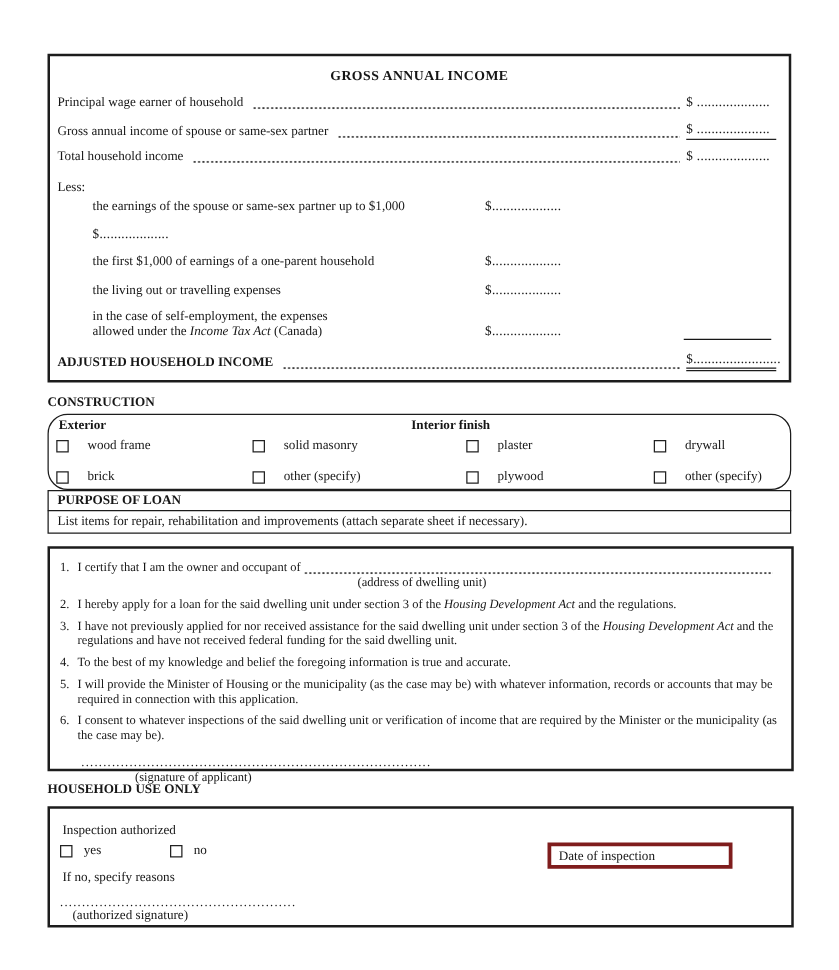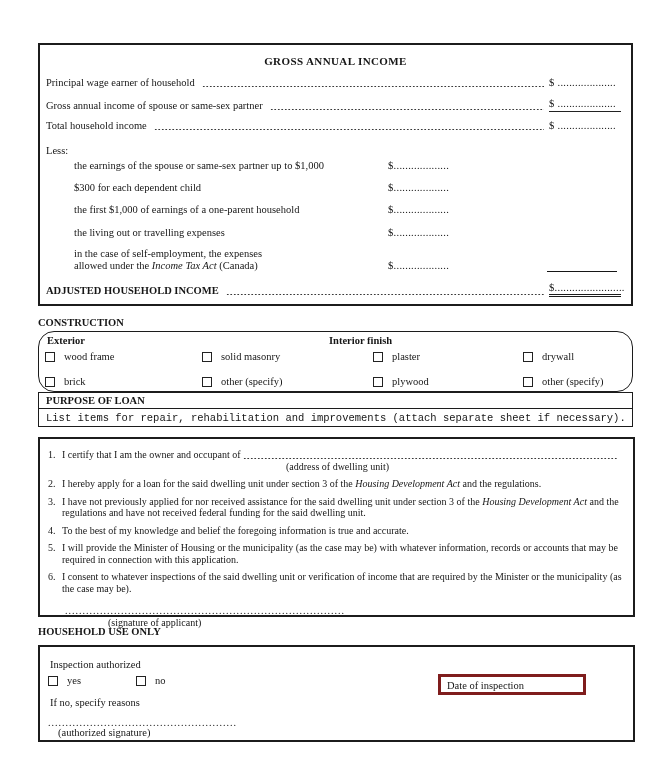--- a/index.html
+++ b/index.html
@@ -29,28 +29,28 @@
   .less{position:absolute;left:6px;top:100px;}
   .drow{position:absolute;left:34px;right:10px;display:flex;align-items:flex-end;gap:48px;}
   .dlbl{width:266px;flex:none;}
   .damt{white-space:nowrap;letter-spacing:.3px;}
   .subtotal-line{position:absolute;left:507px;top:226px;width:70px;border-top:1.5px solid #161616;}
 
   
   #construction-label{left:38px;top:317px;}
   #construction-box{left:38px;top:331px;width:595px;height:61px;border-radius:16px;}
   .chead{position:absolute;top:3px;font-weight:bold;}
-  .ccell{position:absolute;display:flex;align-items:center;gap:9px;}
+  .ccell{position:absolute;display:flex;align-items:center;gap:15px;}
   .cb{display:inline-block;width:8px;height:8px;border:1px solid #222;background:#fff;flex:none;}
 
   
   #purpose-row{left:38px;top:392px;width:595px;height:17px;}
   #purpose-row .ptext{padding:2px 0 0 7px;}
   #list-row{left:38px;top:408px;width:595px;height:19px;}
-  #list-row .ltext{padding:3px 0 0 7px;font-family:Liberation Mono, monospace;}
+  #list-row .ltext{padding:3px 0 0 7px;}
 
   
   #cert-box{left:38px;top:437px;width:597px;height:180px;padding:10px 10px 0 8px;}
   .citem{display:flex;margin-bottom:6px;}
   .cnum{width:14px;flex:none;}
   .ctext{flex:1;}
   .c1line{display:flex;align-items:flex-end;}
   .c1line .pre{white-space:nowrap;}
   .c1cap{display:block;margin-left:224px;margin-top:0px;}
   .sigblock{margin-top:11px;margin-left:17px;}
@@ -95,21 +95,20 @@
       <span class="amt">$ ....................</span>
     </div>
 
     <div class="less">Less:</div>
 
     <div class="drow" style="top:115px">
       <span class="dlbl">the earnings of the spouse or same-sex partner up to $1,000</span>
       <span class="damt">$...................</span>
     </div>
     <div class="drow" style="top:137px">
-      <span class="dlbl">$300 for each dependent child</span>
       <span class="damt">$...................</span>
     </div>
     <div class="drow" style="top:159px">
       <span class="dlbl">the first $1,000 of earnings of a one-parent household</span>
       <span class="damt">$...................</span>
     </div>
     <div class="drow" style="top:182px">
       <span class="dlbl">the living out or travelling expenses</span>
       <span class="damt">$...................</span>
     </div>

